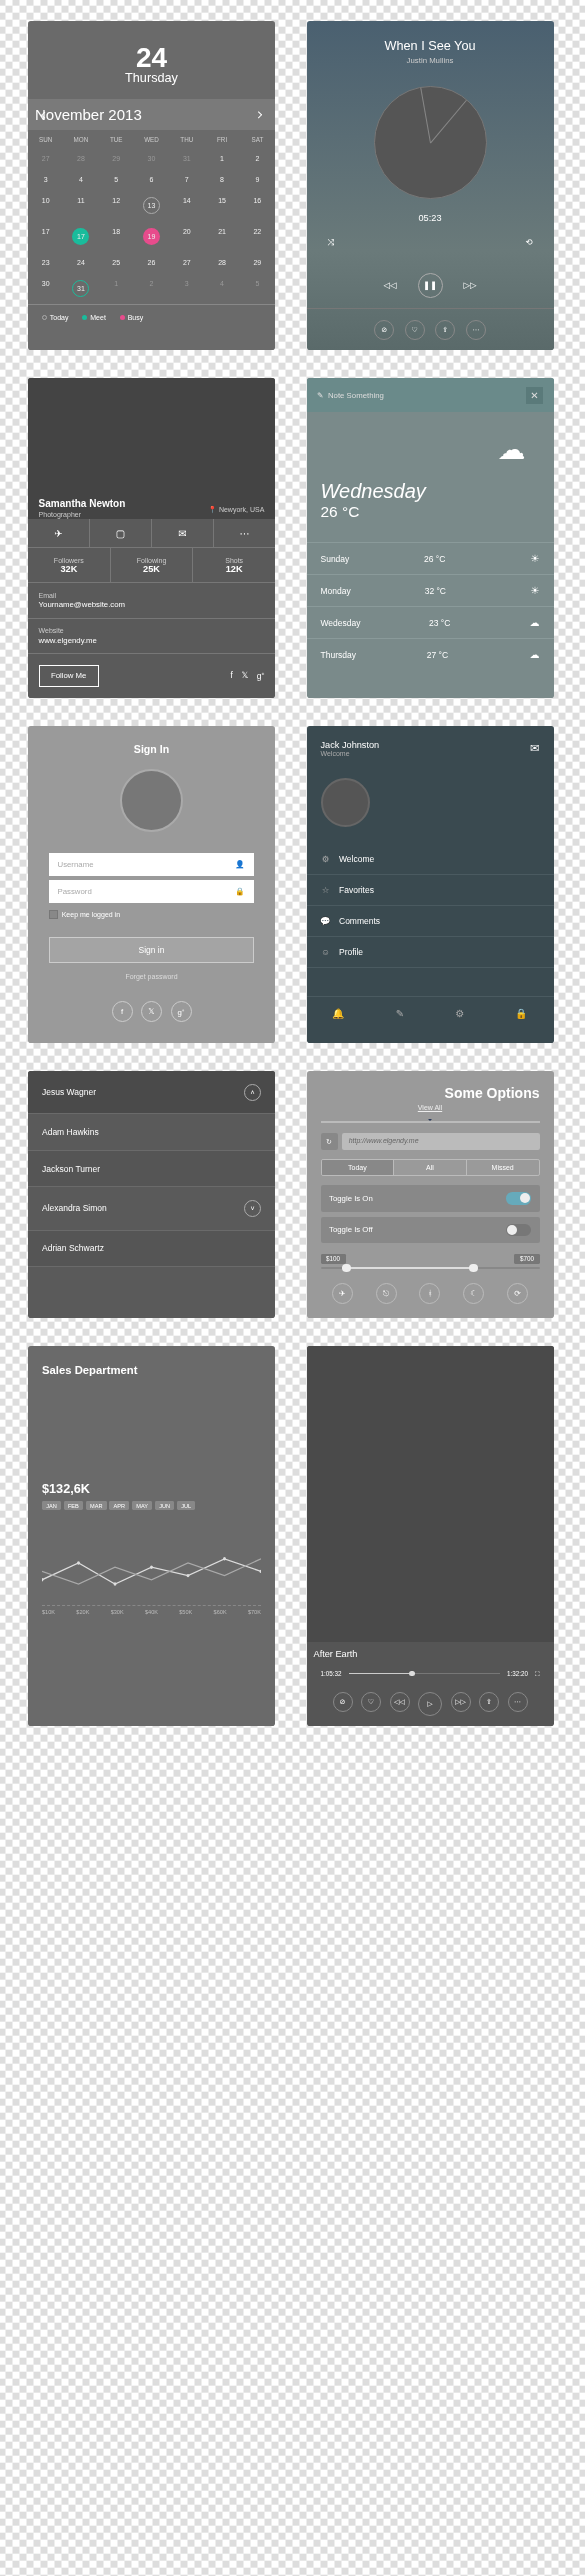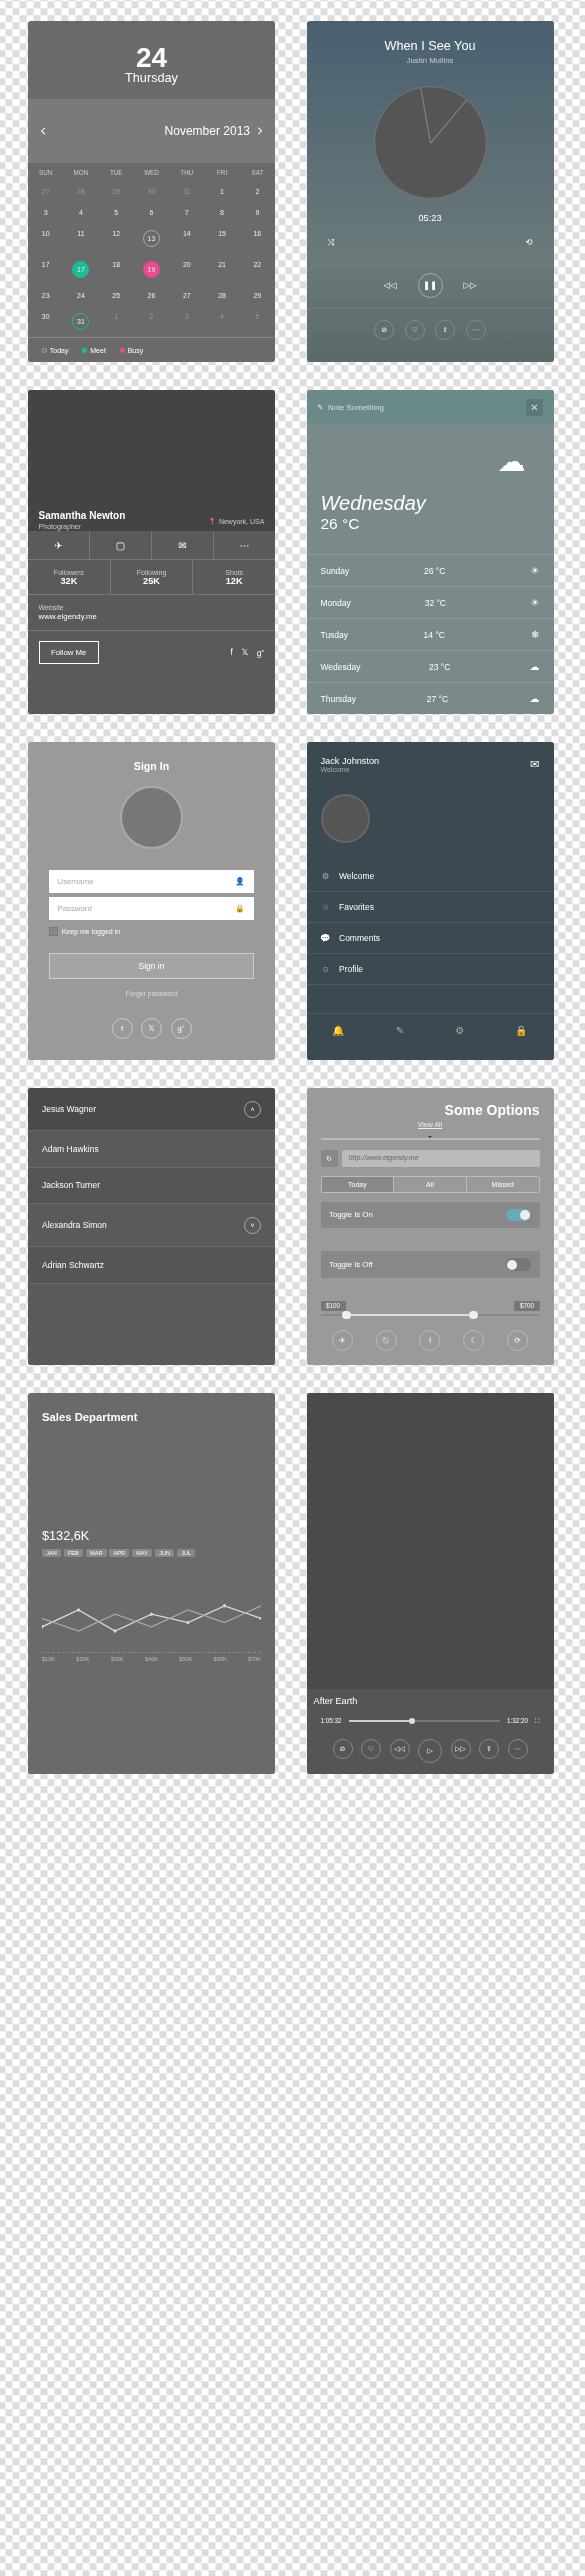--- a/index.html
+++ b/index.html
@@ -4,21 +4,21 @@
 <style>
 *{margin:0;padding:0;box-sizing:border-box;font-family:Arial,Helvetica,sans-serif}
 body{background:repeating-conic-gradient(#ddd 0 25%,#fff 0 50%) 50%/14px 14px;width:585px;padding:21px 28px}
 .grid{display:grid;grid-template-columns:1fr 1fr;gap:28px 28px}
 .screen{width:247px;height:auto;border-radius:2.8px;overflow:hidden;color:#fff;font-size:8.5px}
 
 .cal{background:#6a6a6a}
 .cal-top{padding:21px 14px 14px;text-align:center}
 .cal-day{font-size:28px;font-weight:bold}
 .cal-wd{font-size:12.7px;margin-top:-2.8px}
-.cal-month{background:#7a7a7a;padding:25px;text-align:right;position:relative;font-size:12px}
+.cal-month{background:#7a7a7a;padding:7px;text-align:left;position:relative;font-size:15px}
 .cal-month::before,.cal-month::after{content:"";position:absolute;top:50%;width:4.2px;height:4.2px;border-top:0.7px solid #fff;border-right:0.7px solid #fff}
 .cal-month::before{left:14px;transform:translateY(-50%) rotate(-135deg)}
 .cal-month::after{right:14px;transform:translateY(-50%) rotate(45deg)}
 .cal-grid{display:grid;grid-template-columns:repeat(7,1fr);text-align:center;font-size:7px}
 .cal-grid .hd{padding:5.6px 0;color:#ccc;font-size:6.3px}
 .cal-grid .d{padding:7px 0;color:#eee;position:relative}
 .cal-grid .d.dim{color:#999}
 .cal-grid .d .ring{display:inline-flex;width:17px;height:17px;border-radius:50%;align-items:center;justify-content:center}
 .ring.teal{background:#1abc9c}
 .ring.pink{background:#e74c8c}
@@ -107,40 +107,40 @@
 .opts .va{text-align:center;font-size:7px;text-decoration:underline;margin:2.8px 0 10.6px;color:#eee}
 .ohr{height:1.4px;background:#bbb;margin-bottom:10.6px;position:relative}
 .ohr::after{content:"";position:absolute;left:50%;top:-2.1px;transform:translateX(-50%);border:2.8px solid transparent;border-top-color:#2a3a5a}
 .ourl{display:flex;gap:4.2px;margin-bottom:8.5px}
 .ourl .r{width:17px;height:17px;background:#888;border-radius:2.1px;display:flex;align-items:center;justify-content:center;font-size:7px}
 .ourl .u{flex:1;background:#bbb;border-radius:2.1px;padding:3.5px 7px;font-size:7px;color:#666;font-style:italic}
 .oseg{display:flex;border:0.7px solid #bbb;border-radius:2.1px;overflow:hidden;margin-bottom:8.5px;font-size:7px}
 .oseg div{flex:1;text-align:center;padding:4.2px;border-right:0.7px solid #bbb}
 .oseg div:last-child{border:none}
 .oseg .on{background:#888}
-.otog{background:#888;border-radius:2.1px;padding:7px 8.5px;display:flex;align-items:center;margin-bottom:23px;font-size:7.8px}
+.otog{background:#888;border-radius:2.1px;padding:7px 8.5px;display:flex;align-items:center;margin-bottom:5px;font-size:7.8px}
 .tswitch{margin-left:auto;width:25px;height:12.7px;border-radius:6.3px;position:relative}
 .tswitch.on{background:#6ab}
 .tswitch.off{background:#777}
 .tswitch::after{content:"";position:absolute;width:10px;height:10px;border-radius:50%;background:#eee;top:1.4px}
 .tswitch.on::after{right:1.4px}
 .tswitch.off::after{left:1.4px}
 .oslide{margin:10.6px 0}
 .olabels{display:flex;justify-content:space-between;font-size:6.3px;margin-bottom:3.5px}
 .olabels span{background:#777;padding:1.4px 5.6px;border-radius:1.4px}
 .otrack{height:2.1px;background:#888;position:relative;border-radius:1.4px}
 .otrack .fill{position:absolute;height:100%;background:#ddd;left:10%;right:30%}
 .otrack .h{position:absolute;width:8.5px;height:8.5px;background:#eee;border-radius:50%;top:-3.5px}
 .obot{display:flex;justify-content:space-around;margin-top:14px}
 .obot .c{width:21px;height:21px;border:0.7px solid #bbb;border-radius:50%;display:flex;align-items:center;justify-content:center;font-size:7.8px}
 
 .sales{background:#6a6a6a;padding:17.6px 14px}
 .sales h3{font-size:11.3px;margin-bottom:7px}
 .sales .shr{height:99px}
-.sales .tot{font-size:12.7px;font-weight:normal;margin-bottom:5.6px}
+.sales .tot{font-size:12.7px;font-weight:bold;margin-bottom:5.6px}
 .sales .mon{display:flex;gap:2.8px;font-size:5.6px;margin-bottom:10.6px;flex-wrap:wrap}
 .sales .mon span{background:#888;padding:1.4px 4.2px;border-radius:1.4px}
 .chart{height:85px;position:relative;border-bottom:0.7px dashed #888}
 .chart svg{width:100%;height:100%}
 .xlab{display:flex;justify-content:space-between;font-size:5.6px;color:#bbb;margin-top:3.5px}
 
 .video{background:#555}
 .vimg{height:296px;background:#4a4a4a}
 .vtitle{padding:7px;font-size:9.2px;background:#555}
 .vprog{padding:3.5px 14px;display:flex;align-items:center;gap:7px;font-size:6.3px}
@@ -262,20 +262,24 @@
     <div class="prof-stat">
           <div class="l">Following</div>
           <div class="v">25K</div>
         </div>
     <div class="prof-stat">
           <div class="l">Shots</div>
           <div class="v">12K</div>
         </div>
   </div>
   <div class="prof-row">
+        <div class="l">Email</div>
+        <div>Yourname@website.com</div>
+      </div>
+  <div class="prof-row">
         <div class="l">Website</div>
         <div>www.elgendy.me</div>
       </div>
   <div class="prof-bot">
     <div class="fbtn">Follow Me</div>
     <div class="soc">
       <span>f</span>
       <span>𝕏</span>
       <span>g⁺</span>
     </div>
@@ -296,25 +300,20 @@
   <div class="wea-list" id="wea-list">
         <div class="wrow">
           <span>Sunday</span>
           <span class="wt">26 °C</span>
           <span class="wi">☀</span>
         </div>
         <div class="wrow">
           <span>Monday</span>
           <span class="wt">32 °C</span>
           <span class="wi">☀</span>
-        </div>
-        <div class="wrow">
-          <span>Tusday</span>
-          <span class="wt">14 °C</span>
-          <span class="wi">❄</span>
         </div>
         <div class="wrow">
           <span>Wedesday</span>
           <span class="wt">23 °C</span>
           <span class="wi">☁</span>
         </div>
         <div class="wrow">
           <span>Thursday</span>
           <span class="wt">27 °C</span>
           <span class="wi">☁</span>

